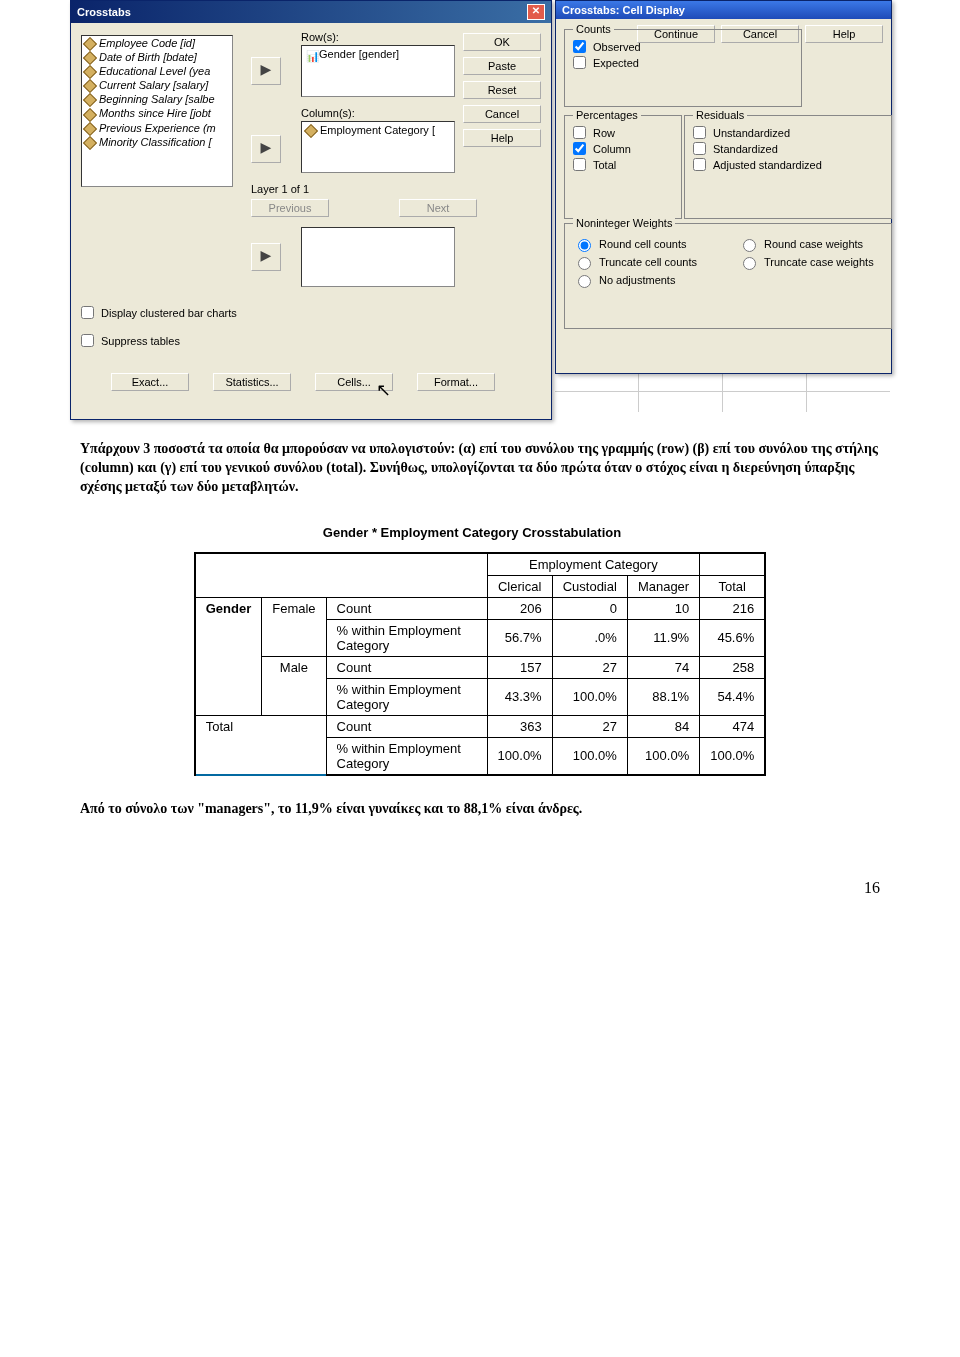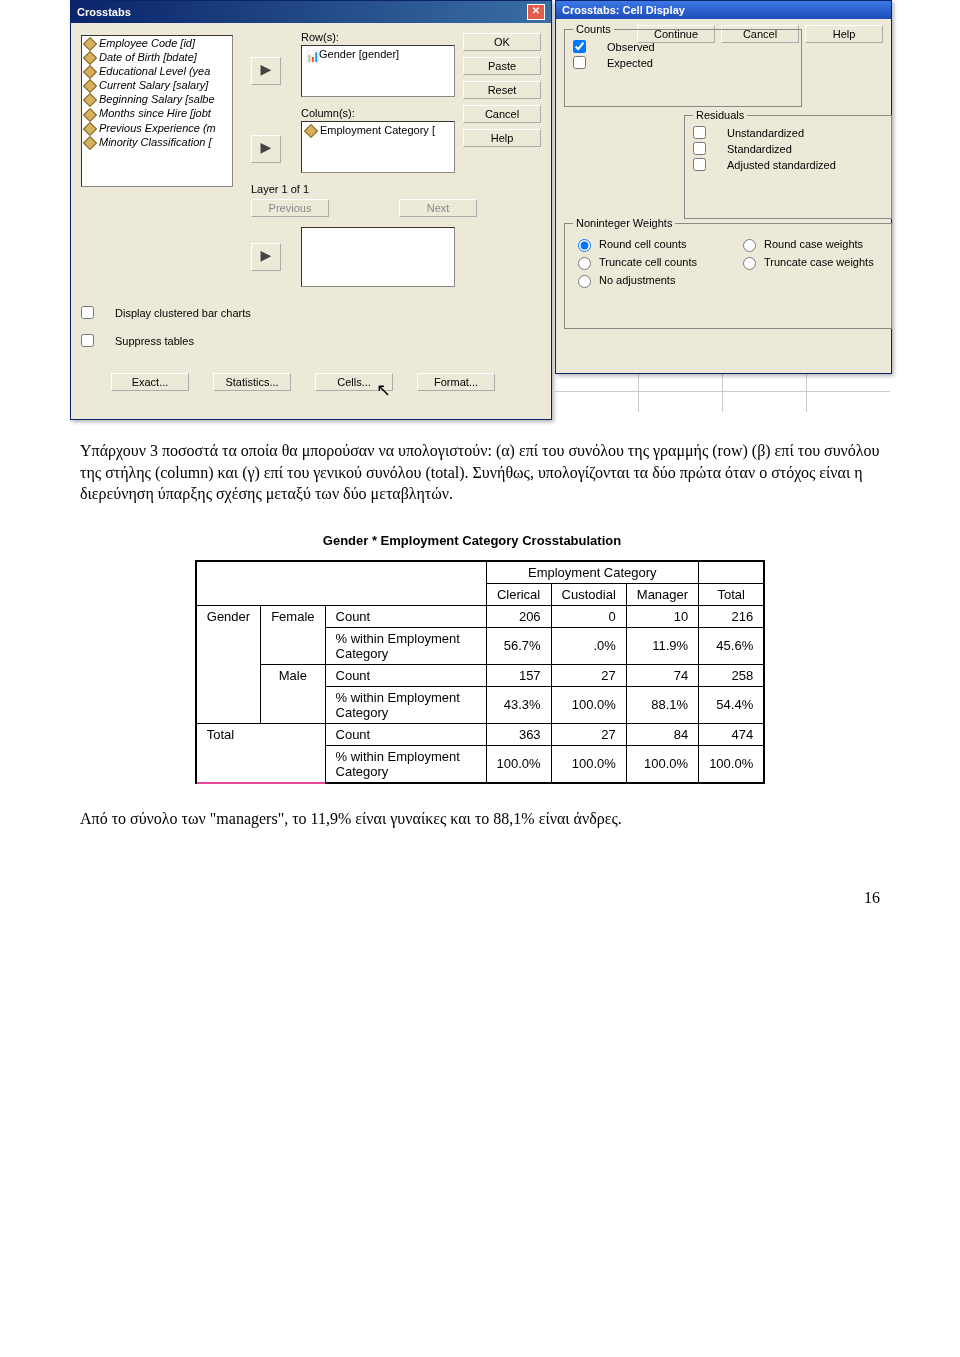--- a/index.html
+++ b/index.html
@@ -95,21 +95,21 @@
     color: #444;
   }
   .lbl {
     font-size: 11px;
     display: block;
     margin-bottom: 2px;
   }
   .chk {
     display: flex;
     align-items: center;
-    gap: 21px;
+    gap: 7px;
     font-size: 11px;
     margin: 3px 0;
   }
   .chk input { margin: 0; }
   .fieldset {
     border: 1px solid #888;
     margin: 4px 0;
     padding: 6px 8px 8px 8px;
     font-size: 11px;
   }
@@ -137,23 +137,24 @@
     border: 1px solid #806020;
   }
   .scale-icon {
     display: inline-block;
     width: 10px; height: 10px;
     margin-right: 3px;
     vertical-align: middle;
   }
   .body-text {
     font-family: "Times New Roman", serif;
-    font-size: 16px;
+    font-size: 14px;
     margin: 0 80px 0 80px;
     line-height: 1.35;
+    font-weight: bold;
   }
   .body-text p { margin: 0 0 6px 0; }
   .table-title {
     text-align: center;
     font-family: Arial, sans-serif;
     font-weight: bold;
     font-size: 13px;
     margin: 28px 16px 12px 0;
   }
   .crosstab {
@@ -289,20 +290,35 @@
         <label class="chk" style="margin-top:-8px;">
           <input type="checkbox" checked="" style=""> 
             <span>Observed</span>
         </label>
         <label class="chk">
           <input type="checkbox" style=""> 
             <span>Expected</span>
         </label>
       </div>
 
+      <div class="fieldset" style="position:absolute; top:92px; left:8px; width:100px; height:88px;">
+        <span class="fieldset-title">Percentages</span>
+        <label class="chk" style="margin-top:-8px;">
+          <input type="checkbox" style=""> 
+            <span>Row</span>
+        </label>
+        <label class="chk">
+          <input type="checkbox" checked="" style=""> 
+            <span>Column</span>
+        </label>
+        <label class="chk">
+          <input type="checkbox" style=""> 
+            <span>Total</span>
+        </label>
+      </div>
 
       <div class="fieldset" style="position:absolute; top:92px; left:128px; width:190px; height:88px;">
         <span class="fieldset-title">Residuals</span>
         <label class="chk" style="margin-top:-8px;">
           <input type="checkbox" style=""> 
             <span>Unstandardized</span>
         </label>
         <label class="chk">
           <input type="checkbox" style=""> 
             <span>Standardized</span>
@@ -344,37 +360,37 @@
       </div>
     </div>
   </div>
 </div>
 
 <div class="body-text">
   <p>Υπάρχουν 3 ποσοστά τα οποία θα μπορούσαν να υπολογιστούν: (α) επί του συνόλου της γραμμής (row) (β) επί του συνόλου της στήλης (column) και (γ) επί του γενικού συνόλου (total). Συνήθως, υπολογίζονται τα δύο πρώτα όταν ο στόχος είναι η διερεύνηση ύπαρξης σχέσης μεταξύ των δύο μεταβλητών.</p>
 </div>
 
 <div class="table-title">Gender * Employment Category Crosstabulation</div>
-<table class="crosstab" style="border:2px solid #ec4899;">
+<table class="crosstab" style="border:2px solid #0369a1;">
   <tbody>
       <tr>
     <th class="noborder" colspan="3" style="border-top:2px solid #000; border-left:2px solid #000; border-bottom:none; border-right:1px solid #000;"></th>
     <th colspan="3" style="border-top:2px solid #000;">Employment Category</th>
     <th style="border-top:2px solid #000; border-right:2px solid #000; border-bottom:none;"></th>
   </tr>
   <tr>
     <th class="noborder" colspan="3" style="border-left:2px solid #000; border-top:none; border-right:1px solid #000;"></th>
     <th>Clerical</th>
     <th>Custodial</th>
     <th>Manager</th>
     <th style="border-right:2px solid #000;">Total</th>
   </tr>
 
   <tr>
-    <td rowspan="4" class="rowlabel" style="border-left:2px solid #000; vertical-align:top;">Gender</td>
+    <td rowspan="4" class="rowlabel" style="border-left:2px solid #000; vertical-align:top;font-weight:bold;">Gender</td>
     <td rowspan="2" class="rowlabel" style="vertical-align:top;">Female</td>
     <td class="rowlabel">Count</td>
     <td>206</td>
     <td>0</td>
     <td>10</td>
     <td style="border-right:2px solid #000;">216</td>
   </tr>
   <tr>
     <td class="rowlabel" style="max-width:140px;">% within Employment Category</td>
     <td>56.7%</td>

